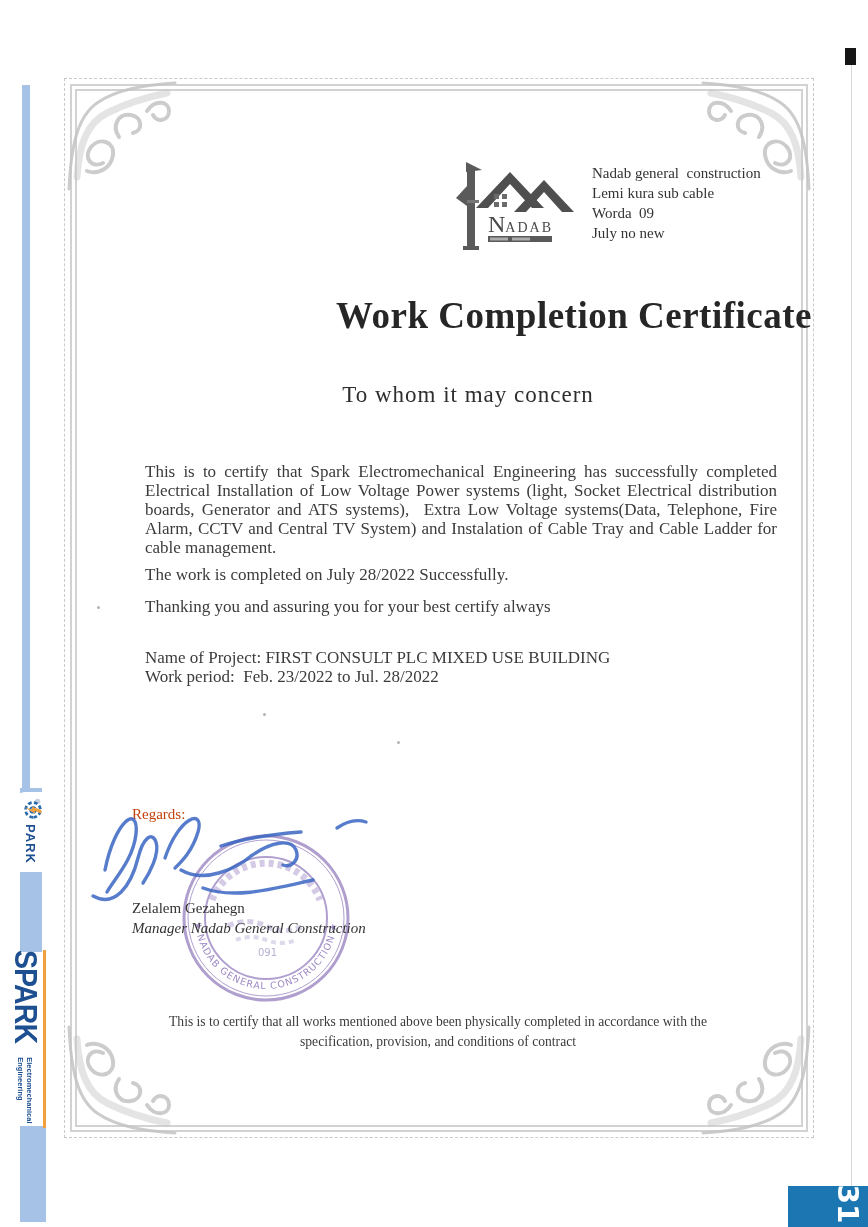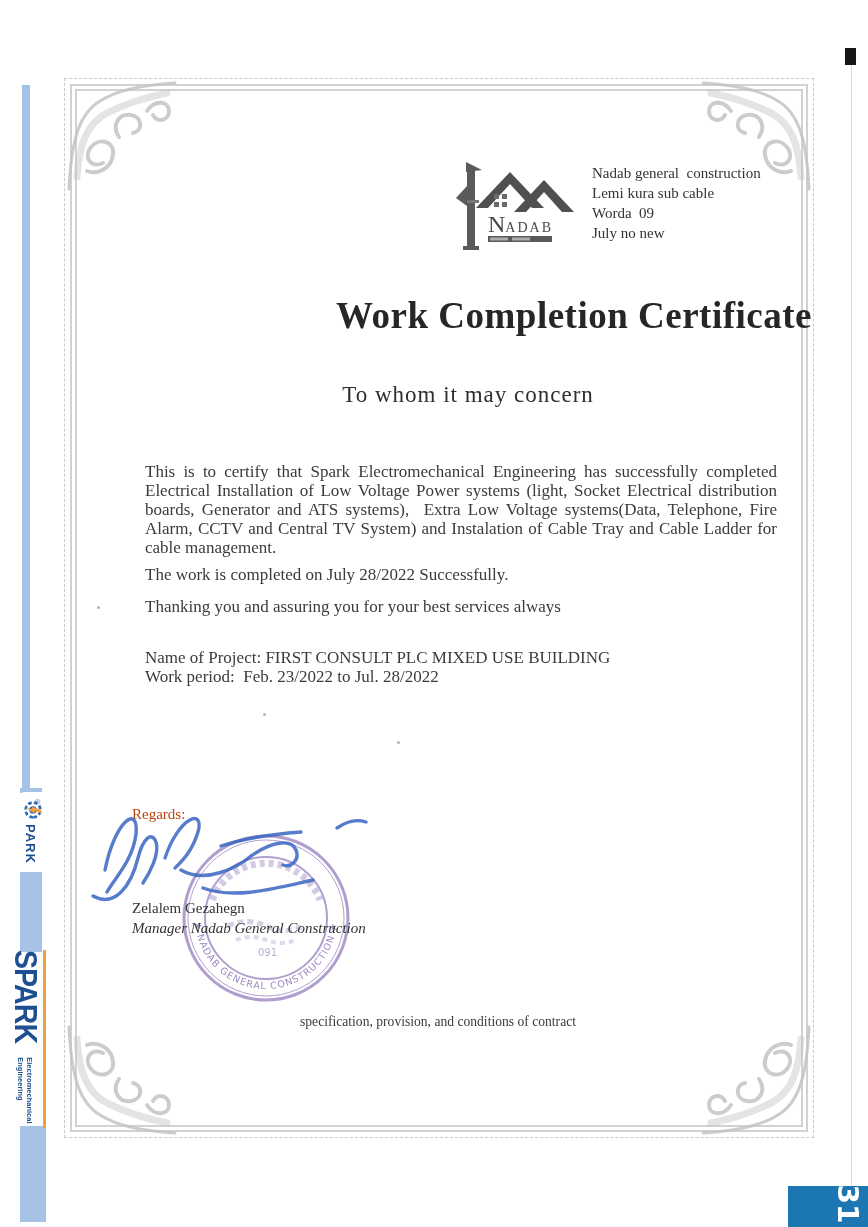--- a/index.html
+++ b/index.html
@@ -174,21 +174,21 @@
     <div class="pre">Lemi kura sub cable</div>
     <div class="pre">Worda  09</div>
     <div class="pre">July no new</div>
   </div>
 
   <div class="abs title">Work Completion Certificate</div>
   <div class="abs subtitle">To whom it may concern</div>
 
   <div class="abs para pre">This is to certify that Spark Electromechanical Engineering has successfully completed Electrical Installation of Low Voltage Power systems (light, Socket Electrical distribution boards, Generator and ATS systems),  Extra Low Voltage systems(Data, Telephone, Fire Alarm, CCTV and Central TV System) and Instalation of Cable Tray and Cable Ladder for cable management.</div>
   <div class="abs bline l-completed">The work is completed on July 28/2022 Successfully.</div>
-  <div class="abs bline l-thanks">Thanking you and assuring you for your best services always</div>
+  <div class="abs bline l-thanks">Thanking you and assuring you for your best certify always</div>
   <div class="abs bline l-project">Name of Project: FIRST CONSULT PLC MIXED USE BUILDING</div>
   <div class="abs bline l-period pre">Work period:  Feb. 23/2022 to Jul. 28/2022</div>
 
   <div class="abs regards">Regards:</div>
 
   <svg class="abs stamp-svg" width="176" height="176" viewBox="0 0 176 176">
     <g stroke="#7b5fae" fill="none" opacity=".6">
       <circle cx="88" cy="88" r="82" stroke-width="3"></circle>
       <circle cx="88" cy="88" r="78" stroke-width="1"></circle>
       <circle cx="88" cy="88" r="61" stroke-width="2"></circle>
@@ -214,20 +214,21 @@
       <path d="M118,90 C150,102 192,90 228,82"></path>
       <path d="M136,48 C160,40 190,36 216,34"></path>
       <path d="M252,30 C262,23 272,21 281,24"></path>
     </g>
   </svg>
 
   <div class="abs sig-name">Zelalem Gezahegn</div>
   <div class="abs sig-role">Manager Nadab General Construction</div>
 
   <div class="abs cert-footer">
+    <div>This is to certify that all works mentioned above been physically completed in accordance with the</div>
     <div>specification, provision, and conditions of contract</div>
   </div>
 
   <div class="abs badge">
     <span>31</span>
   </div>
 
 </div>
 
 </body></html>

